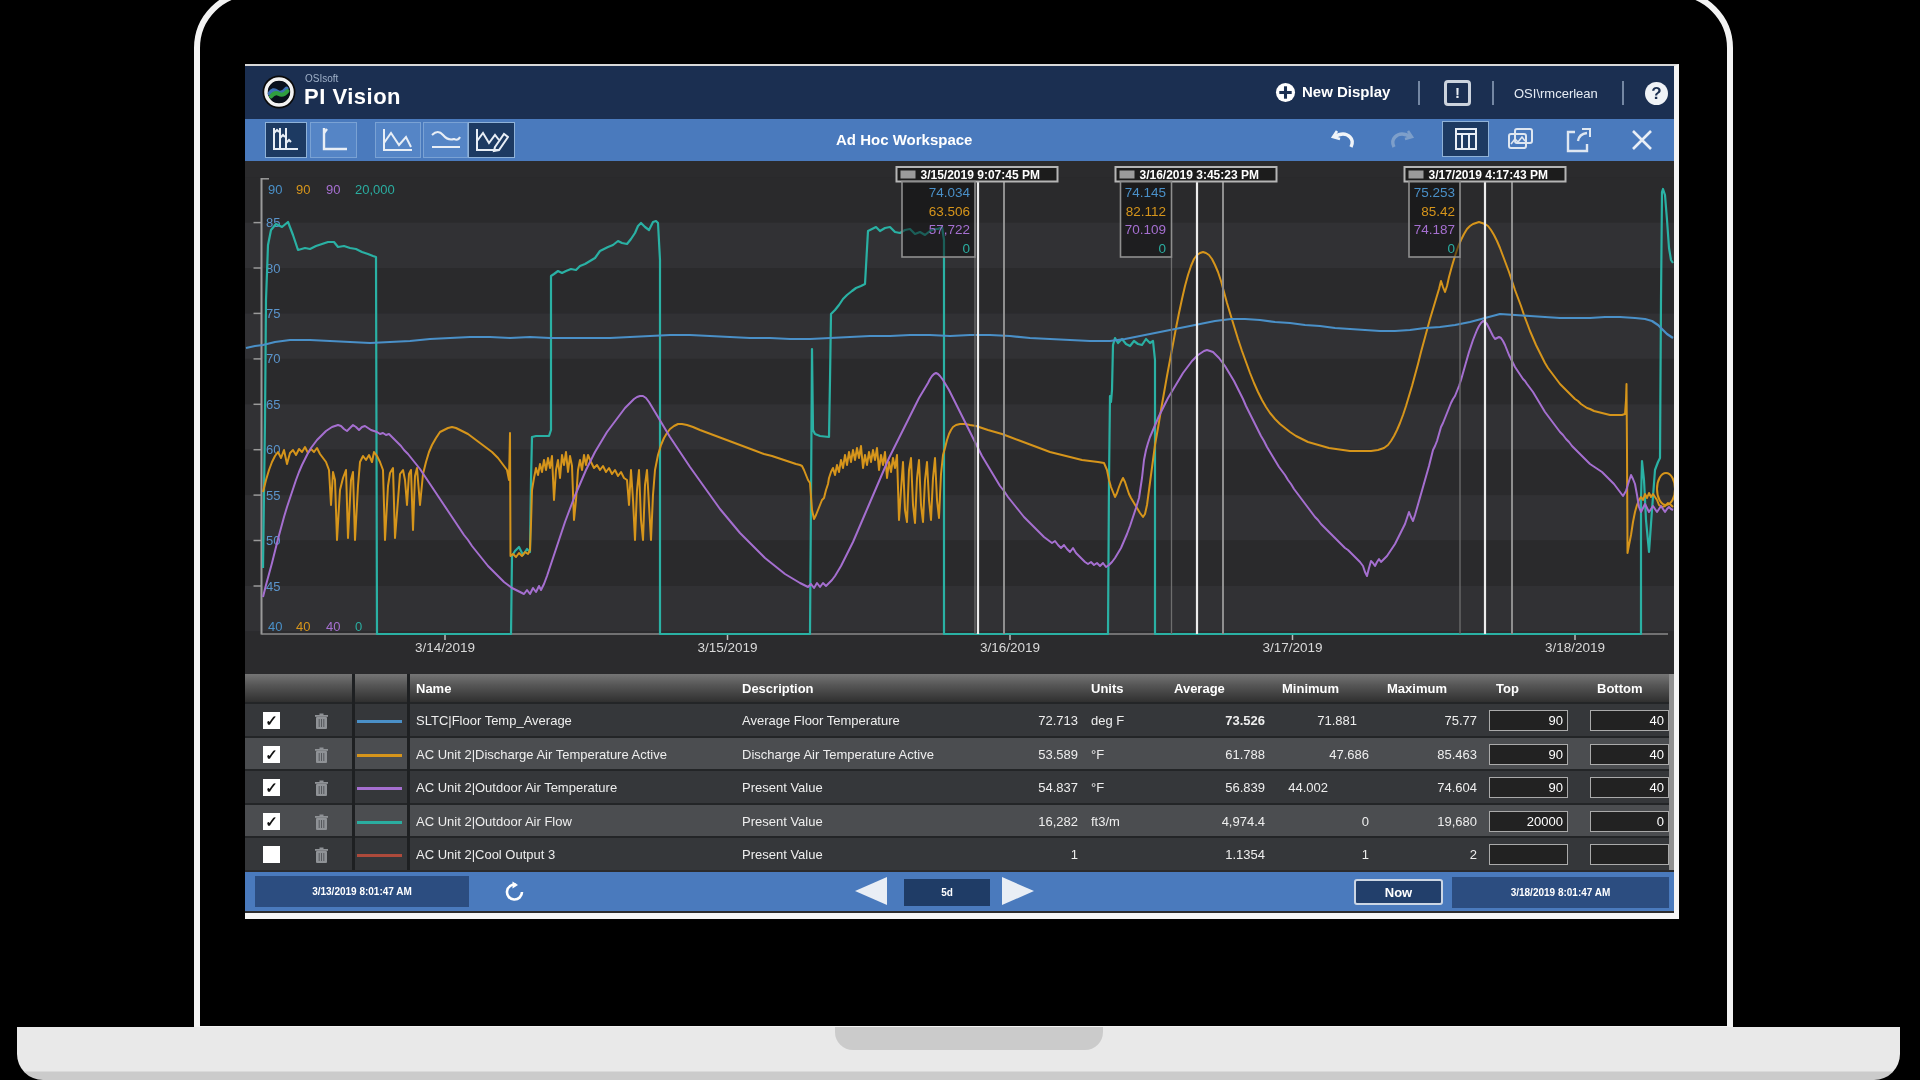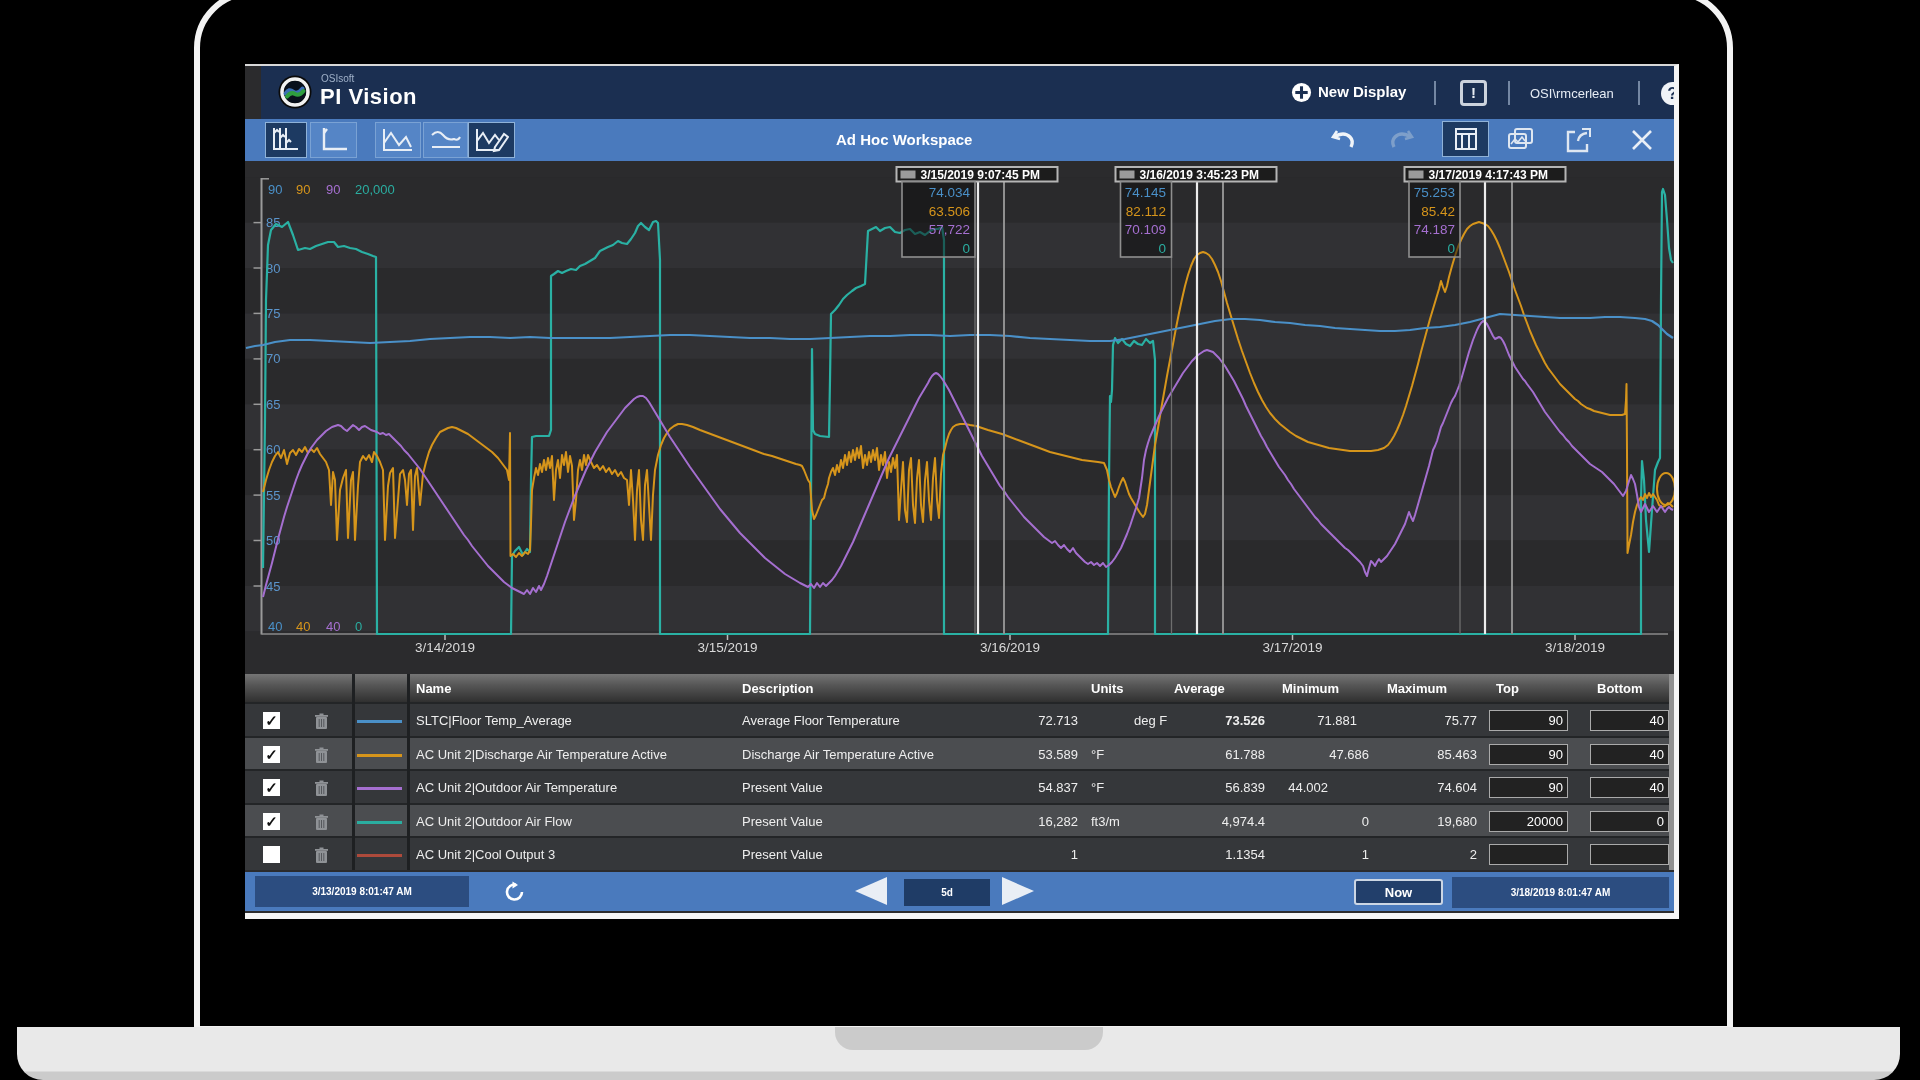--- a/index.html
+++ b/index.html
@@ -11,21 +11,21 @@
     border:6px solid #f3f3f3; border-radius:58px 58px 0 0; background:#000; }
   #base { left:17px; top:1027px; width:1883px; height:53px;
     background:linear-gradient(180deg,#e9e9e9 0,#e9e9e9 44px,#cbcbcb 45px,#cbcbcb 100%);
     border-radius:0 0 26px 26px; }
   #notch { left:835px; top:1027px; width:268px; height:23px; background:#cbcbcb;
     border-radius:0 0 18px 18px; }
   
   #screen { left:245px; top:64px; width:1434px; height:855px; background:#2b2b2d; overflow:hidden;
     border-top:2px solid #d8d8d8; border-right:5px solid #f5f5f5; border-bottom:6px solid #f5f5f5; }
   
-  #hdr { left:16px; top:0; width:1429px; height:53px; background:#1b2f51; }
+  #hdr { left:0; top:0; width:1429px; height:53px; background:#1b2f51; }
   #toolbar { left:0; top:53px; width:1429px; height:42px; background:#4a7abd; }
   
   #tblhead { left:0; top:608px; width:1429px; height:28px;
     background:linear-gradient(180deg,#757575 0,#565656 40%,#303030 100%);
     color:#fff; font-size:13px; font-weight:bold; }
   .th { position:absolute; top:7px; }
   .row { position:absolute; left:0; width:1429px; height:34px; color:#eee; font-size:13px; }
   .rowa { background:#35373a; border-top:2px solid #232527; }
   .rowb { background:#4b4d50; border-top:2px solid #232527; }
   .cell { position:absolute; top:9px; white-space:nowrap; }
@@ -269,21 +269,21 @@
 <g stroke="#55585c" stroke-width="1">
               <line x1="4.2" y1="6" x2="4.2" y2="14"></line>
               <line x1="6.5" y1="6" x2="6.5" y2="14"></line>
               <line x1="8.8" y1="6" x2="8.8" y2="14"></line>
             </g>
           </svg></span>
         <span class="sline" style="background:#4a90c8;"></span>
         <span class="cell" style="left:171px;">SLTC|Floor Temp_Average</span>
         <span class="cell" style="left:497px;">Average Floor Temperature</span>
         <span class="cell num" style="left:733px;width:100px;">72.713</span>
-        <span class="cell" style="left:889px;">deg F</span>
+        <span class="cell" style="left:846px;">deg F</span>
         <span class="cell num" style="left:920px;width:100px;font-weight:bold;">73.526</span>
         <span class="cell num" style="left:1012px;width:100px;text-align:right;">71.881</span>
         <span class="cell num" style="left:1132px;width:100px;">75.77</span>
         <span class="inp" style="left:1244px;">90</span>
         <span class="inp" style="left:1345px;">40</span>
       </div>
 <div class="row rowb" style="top:33.6px;">
         <span class="cbx">✓</span>
         <span class="abs" style="left:70px;top:9px;"><svg class="trash" width="13" height="16" viewBox="0 0 13 16">
             <g fill="#8f9296">

